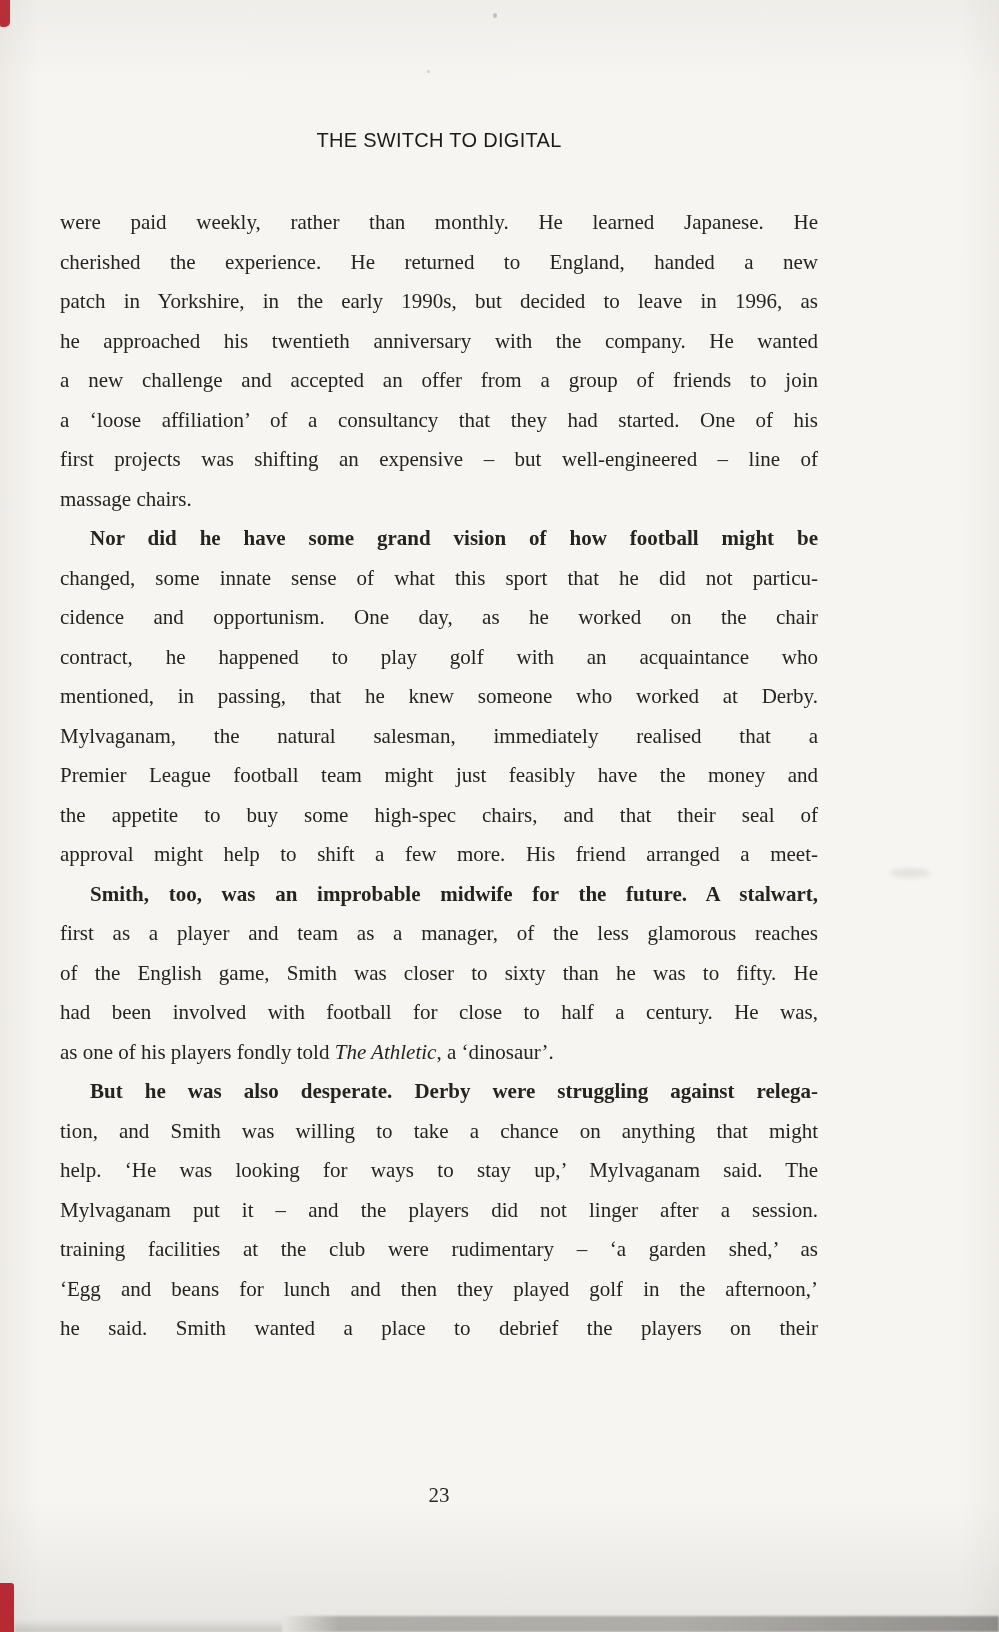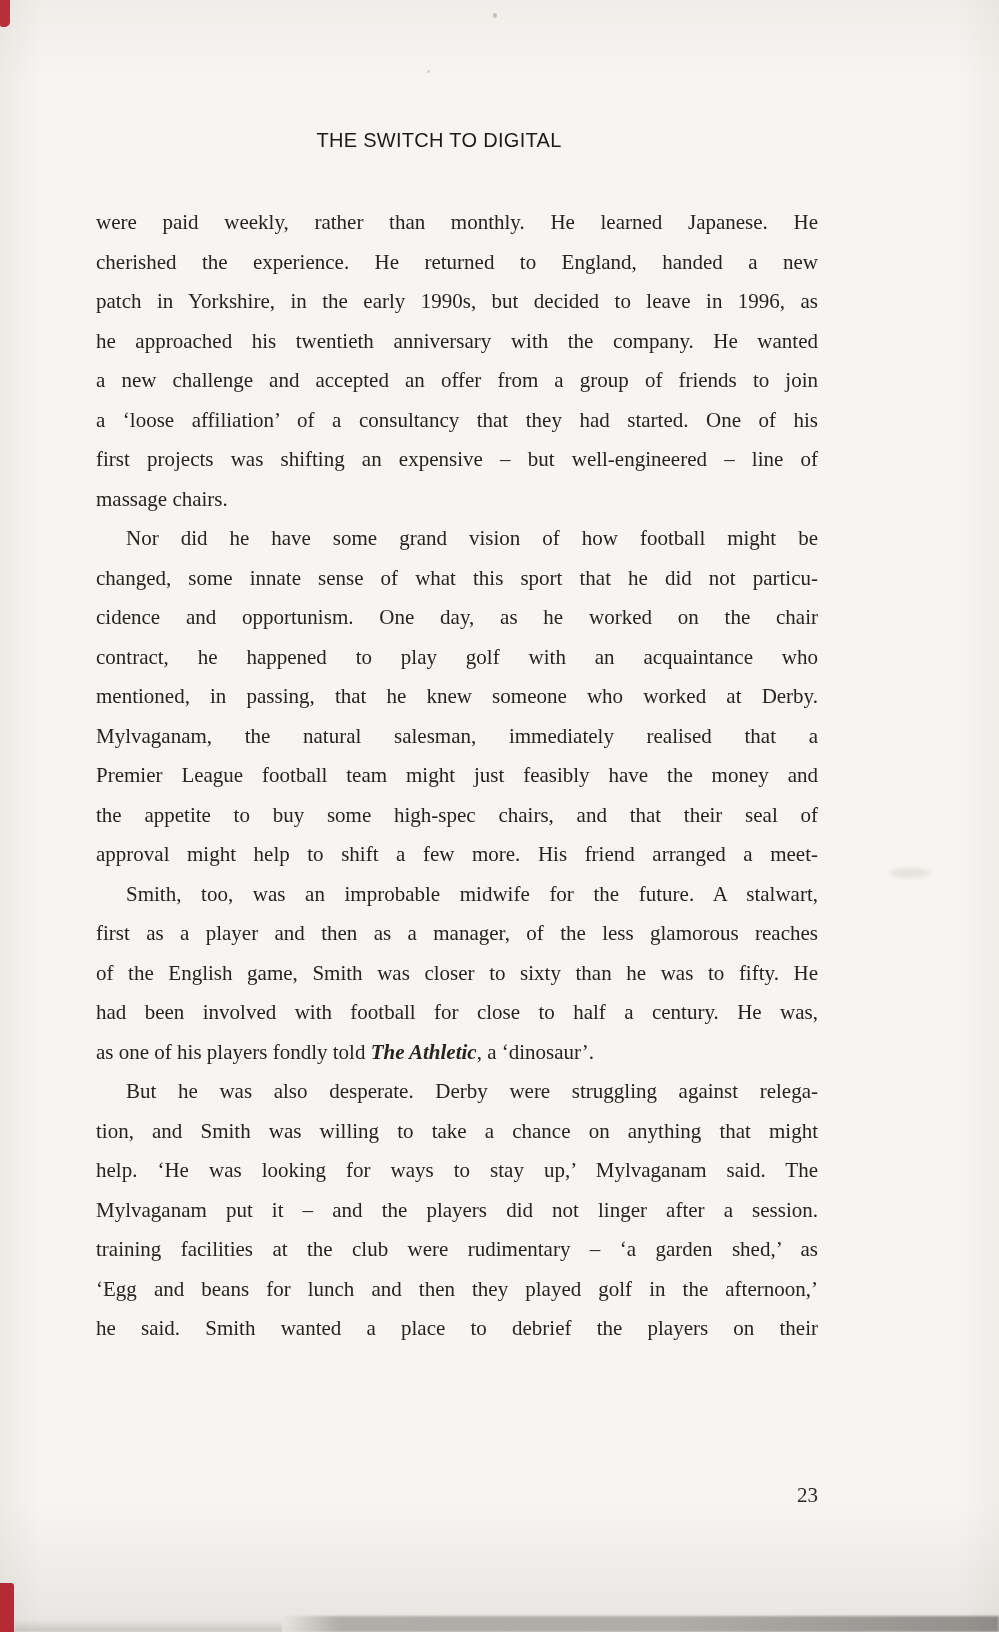--- a/index.html
+++ b/index.html
@@ -38,32 +38,31 @@
   .text-block {
     position: absolute;
     left: 60px; top: 203px; width: 758px;
     font-size: 21px;
     line-height: 39.5px;
     color: var(--ink);
   }
   .line {
     text-align: justify;
     text-align-last: justify;
-    margin-left: 36px;
   }
   .line.para-last {
     text-align: center;
     text-align-last: left;
   }
-  .line.para-first.indented { padding-left: 30px; }
-  .line em { font-style: italic; font-weight: bold; }
+  .line.para-first.indented { padding-left: 30px; font-weight: bold; }
+  .line em { font-style: italic; }
   .page-number {
     position: absolute;
     left: 60px; top: 1483px; width: 758px;
-    text-align: right;
+    text-align: center;
     font-size: 21px;
     color: #2b2a27;
   }
   .artifact { position: absolute; pointer-events: none; }
   .artifact.red-top-left {
     left: 0; top: 0; width: 10px; height: 27px;
     background: var(--accent-red);
     border-radius: 0 0 5px 2px;
     opacity: 0.92;
   }
@@ -131,21 +130,21 @@
       <div class="line indented">cidence and opportunism. One day, as he worked on the chair</div>
       <div class="line indented">contract, he happened to play golf with an acquaintance who</div>
       <div class="line indented">mentioned, in passing, that he knew someone who worked at Derby.</div>
       <div class="line indented">Mylvaganam, the natural salesman, immediately realised that a</div>
       <div class="line indented">Premier League football team might just feasibly have the money and</div>
       <div class="line indented">the appetite to buy some high-spec chairs, and that their seal of</div>
       <div class="line indented">approval might help to shift a few more. His friend arranged a meet-</div>
     </div>
     <div class="paragraph">
       <div class="line para-first indented">Smith, too, was an improbable midwife for the future. A stalwart,</div>
-      <div class="line indented">first as a player and then as a manager, of the less glamorous reaches</div>
+      <div class="line indented">first as a player and team as a manager, of the less glamorous reaches</div>
       <div class="line indented">of the English game, Smith was closer to sixty than he was to fifty. He</div>
       <div class="line indented">had been involved with football for close to half a century. He was,</div>
       <div class="line para-last indented">as one of his players fondly told <em>The Athletic</em>, a ‘dinosaur’.</div>
     </div>
     <div class="paragraph">
       <div class="line para-first indented">But he was also desperate. Derby were struggling against relega-</div>
       <div class="line indented">tion, and Smith was willing to take a chance on anything that might</div>
       <div class="line indented">help. ‘He was looking for ways to stay up,’ Mylvaganam said. The</div>
       <div class="line indented">Mylvaganam put it – and the players did not linger after a session.</div>
       <div class="line indented">training facilities at the club were rudimentary – ‘a garden shed,’ as</div>

